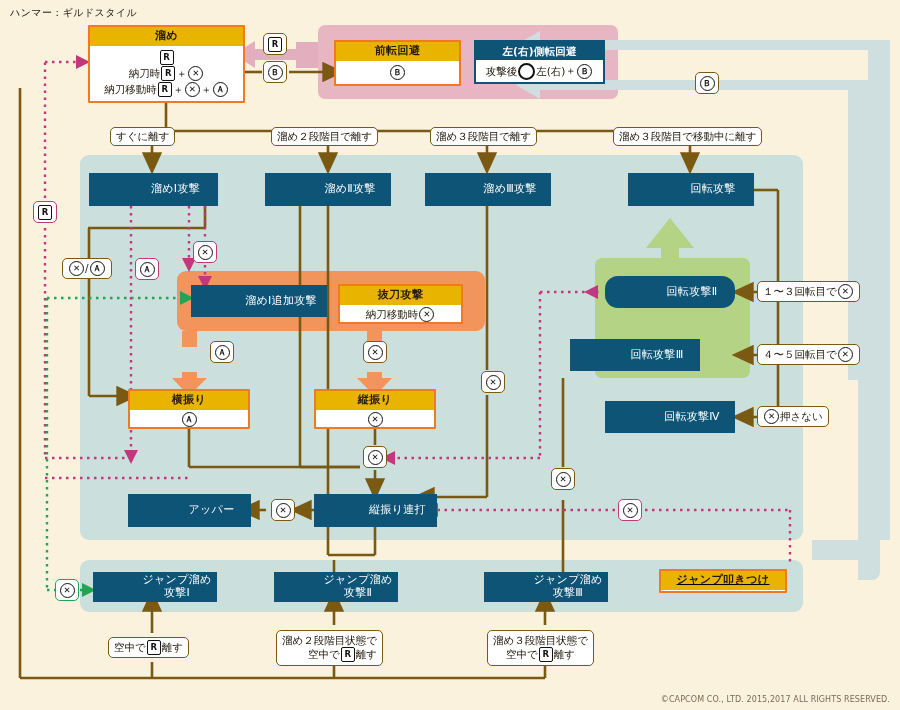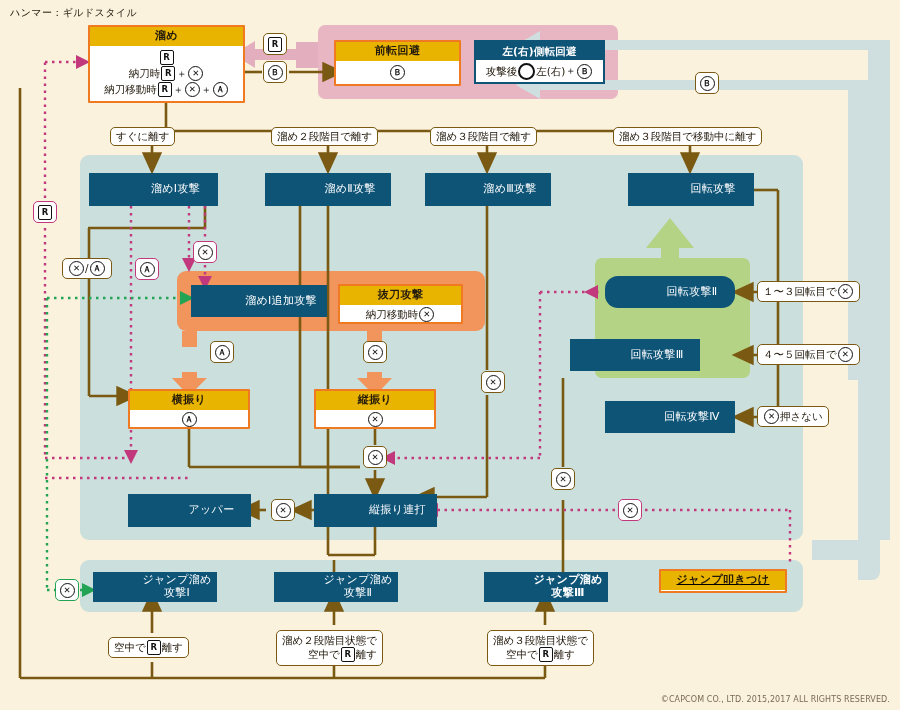--- a/index.html
+++ b/index.html
@@ -360,21 +360,21 @@
 
   <div class="node node-navy lay-node" style="left:128px;top:494px;width:123px;height:33px;">アッパー</div>
   <div class="node node-navy lay-node" style="left:314px;top:494px;width:123px;height:33px;">縦振り連打</div>
 
   <div class="node node-navy lay-node" style="left:605px;top:276px;width:130px;height:32px;border-radius:13px;">回転攻撃Ⅱ</div>
   <div class="node node-navy lay-node" style="left:570px;top:339px;width:130px;height:32px;">回転攻撃Ⅲ</div>
   <div class="node node-navy lay-node" style="left:605px;top:401px;width:130px;height:32px;">回転攻撃Ⅳ</div>
 
   <div class="node node-navy lay-node" style="left:93px;top:572px;width:124px;height:30px;">ジャンプ溜め攻撃Ⅰ</div>
   <div class="node node-navy lay-node" style="left:274px;top:572px;width:124px;height:30px;">ジャンプ溜め攻撃Ⅱ</div>
-  <div class="node node-navy lay-node" style="left:484px;top:572px;width:124px;height:30px;font-weight:bold;">ジャンプ溜め攻撃Ⅲ</div>
+  <div class="node node-navy lay-node" style="left:484px;top:572px;width:124px;height:30px;">ジャンプ溜め攻撃Ⅲ</div>
 
   <div class="node node-split lay-node" style="left:659px;top:569px;width:128px;height:24px;text-decoration:underline;">
     <div class="hd">ジャンプ叩きつけ</div>
     <div class="bd">
         <div class="ln">
           <span class="txt">空中で</span>
           <span class="btn btn-round">✕</span>
           <span class="txt">※納刀中可</span>
         </div>
       </div>

